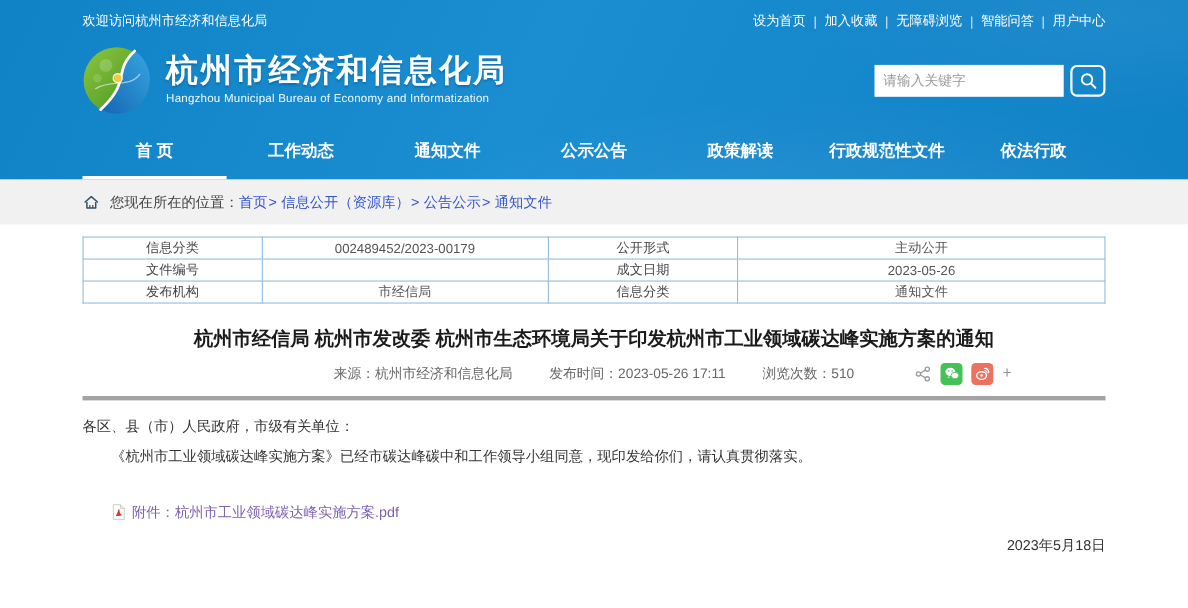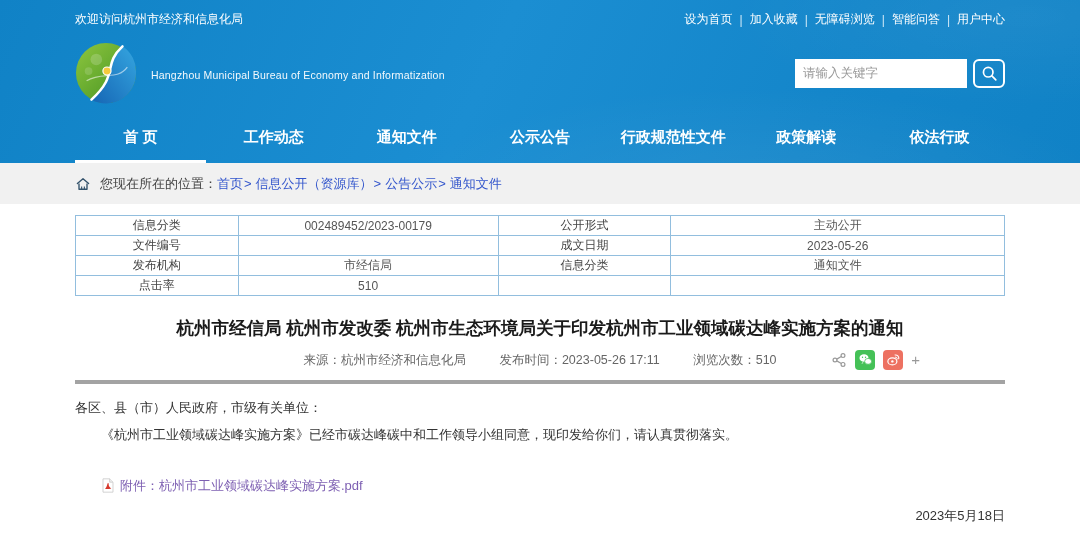--- a/index.html
+++ b/index.html
@@ -134,40 +134,41 @@
       </defs>
       <circle cx="32" cy="32" r="31" fill="url(#gGreen)"></circle>
       <path d="M49,4.5 C28,24 46,33 17,59.5 A31 31 0 0 0 63,32 A31 31 0 0 0 49,4.5 Z" fill="url(#gBlue)"></path>
       <path d="M49,4.5 C28,24 46,33 17,59.5" stroke="#ffffff" stroke-width="2.6" fill="none" stroke-linecap="round"></path>
       <circle cx="22" cy="18" r="6" fill="#ffffff" opacity=".18"></circle>
       <circle cx="14" cy="30" r="4" fill="#ffffff" opacity=".15"></circle>
       <path d="M12,40 C28,30 44,40 54,26" stroke="#ffffff" stroke-width="1.3" fill="none" opacity=".55"></path>
       <circle cx="33" cy="30" r="4.2" fill="#f5c93c" stroke="#ffffff" stroke-width="1.2"></circle>
     </svg>
     <div class="site-title">
+      <div class="cn">杭州市经济和信息化局</div>
       <div class="en">Hangzhou Municipal Bureau of Economy and Informatization</div>
     </div>
     <div class="search">
       <input type="text" placeholder="请输入关键字" style="">
       <button class="search-btn">
         <svg width="17" height="17" viewBox="0 0 20 20">
           <circle cx="8.5" cy="8.5" r="5.6" fill="none" stroke="#ffffff" stroke-width="2"></circle>
           <line x1="12.8" y1="12.8" x2="17.4" y2="17.4" stroke="#ffffff" stroke-width="2" stroke-linecap="round"></line>
         </svg>
       </button>
     </div>
   </div>
 
   <div class="nav">
     <div class="nav-item active">首 页</div>
     <div class="nav-item">工作动态</div>
     <div class="nav-item">通知文件</div>
     <div class="nav-item">公示公告</div>
+    <div class="nav-item">政策解读</div>
     <div class="nav-item">行政规范性文件</div>
-    <div class="nav-item">政策解读</div>
     <div class="nav-item">依法行政</div>
   </div>
 </div>
 
 <div class="breadcrumb">
   <svg width="16" height="16" viewBox="0 0 20 20">
     <path d="M3,9.5 L10,3.5 L17,9.5" fill="none" stroke="#33526b" stroke-width="1.7" stroke-linecap="round" stroke-linejoin="round"></path>
     <path d="M5,9.5 L5,16.5 L15,16.5 L15,9.5" fill="none" stroke="#33526b" stroke-width="1.7" stroke-linejoin="round"></path>
     <line x1="8.3" y1="13" x2="8.3" y2="16.5" stroke="#33526b" stroke-width="1.4"></line>
     <line x1="11.7" y1="13" x2="11.7" y2="16.5" stroke="#33526b" stroke-width="1.4"></line>
@@ -203,26 +204,20 @@
       <td></td>
       <td class="lbl">成文日期</td>
       <td>2023-05-26</td>
     </tr>
     <tr>
       <td class="lbl">发布机构</td>
       <td>市经信局</td>
       <td class="lbl">信息分类</td>
       <td>通知文件</td>
     </tr>
-    <tr>
-      <td class="lbl">点击率</td>
-      <td>510</td>
-      <td class="lbl"></td>
-      <td></td>
-    </tr>
   </tbody>
     </table>
 
   <div class="article-title">杭州市经信局 杭州市发改委 杭州市生态环境局关于印发杭州市工业领域碳达峰实施方案的通知</div>
 
   <div class="meta">
     <span class="seg">来源：杭州市经济和信息化局</span>
     <span class="seg">发布时间：2023-05-26 17:11</span>
     <span class="seg">浏览次数：510</span>
     <span class="share">

